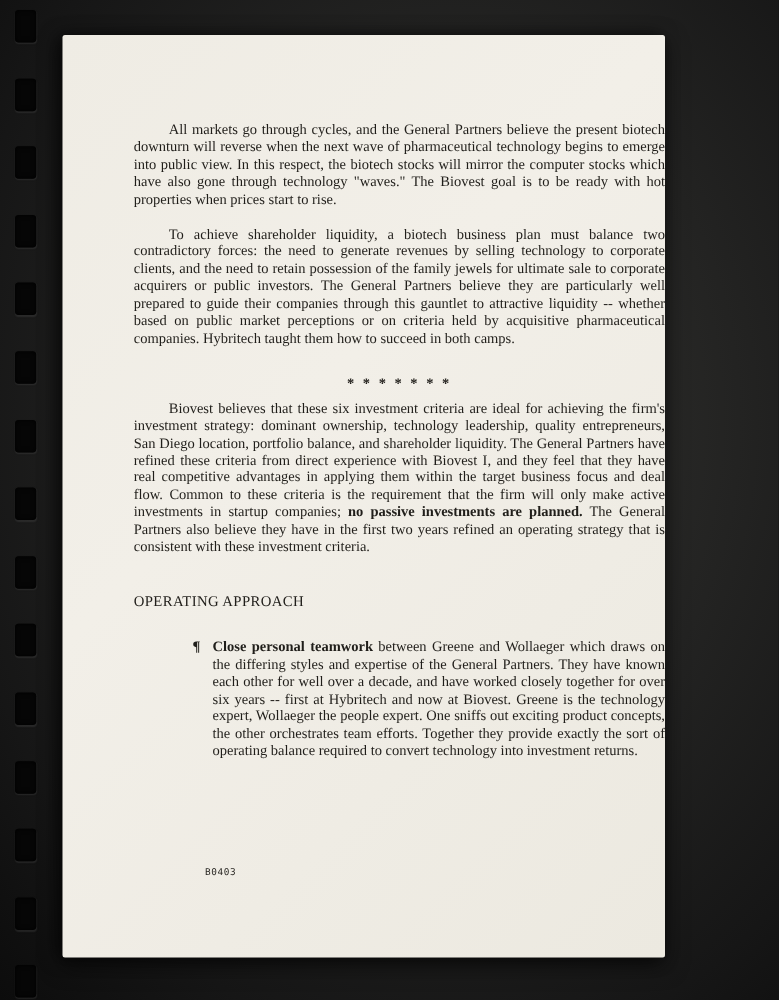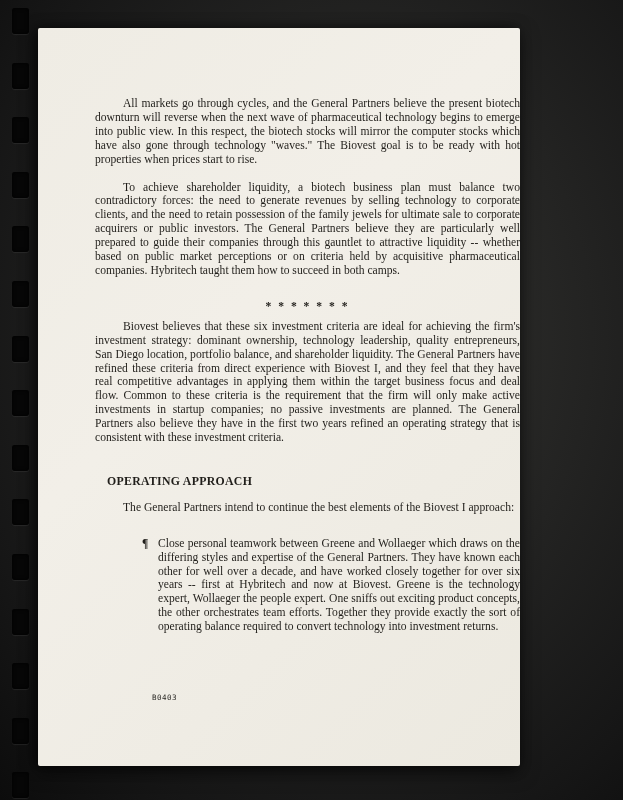--- a/index.html
+++ b/index.html
@@ -26,21 +26,21 @@
     position: absolute;
     left: 12px;
     width: 17px;
     height: 26px;
     border-radius: 3px;
     background: #060606;
     box-shadow: 0 1px 1px rgba(90,90,90,0.25), inset 0 0 4px #000;
   }
   .page {
     position: absolute;
-    left: 38px;
+    left: 50px;
     top: 28px;
     width: 482px;
     height: 738px;
     background: linear-gradient(135deg, #efece4 0%, #f2efe8 40%, #ece9e0 100%);
     box-shadow: -4px 0 14px rgba(0,0,0,0.55), 0 6px 18px rgba(0,0,0,0.5);
     border-radius: 2px;
     color: #201e1a;
   }
   .content {
     position: absolute;
@@ -57,22 +57,22 @@
   }
   .divider {
     text-align: center;
     text-indent: 0;
     margin: 22px 0 6px 0;
     font-weight: bold;
     letter-spacing: 2px;
   }
   .heading {
     font-size: 11.8px;
-    font-weight: bold;
-    margin: 30px 0 12px 12px;
+    font-weight: normal;
+    margin: 30px 0 12px 0;
     text-indent: 0;
     text-align: left;
     letter-spacing: 0.3px;
   }
   .bullet {
     display: flex;
     margin-left: 47px;
     margin-top: 22px;
   }
   .pilcrow {
@@ -97,21 +97,21 @@
   }
   .page-num {
     position: absolute;
     left: 57px;
     width: 425px;
     top: 677px;
     text-align: center;
     font-size: 11.6px;
     color: #201e1a;
   }
-  strong { font-weight: normal; }
+  strong { font-weight: bold; }
 </style>
 </head>
 <body>
 
 <div class="scene">
 
   <div class="binding" id="binding-strip">
       <div class="hole" style="top: 8px;"></div>
       <div class="hole" style="top: 62.6px;"></div>
       <div class="hole" style="top: 117.2px;"></div>
@@ -135,21 +135,20 @@
       <p class="para">All markets go through cycles, and the General Partners believe the present biotech downturn will reverse when the next wave of pharmaceutical technology begins to emerge into public view.  In this respect, the biotech stocks will mirror the computer stocks which have also gone through technology "waves."  The Biovest goal is to be ready with hot properties when prices start to rise.</p>
 
       <p class="para">To achieve shareholder liquidity, a biotech business plan must balance two contradictory forces:  the need to generate revenues by selling technology to corporate clients, and the need to retain possession of the family jewels for ultimate sale to corporate acquirers or public investors.  The General Partners believe they are particularly well prepared to guide their companies through this gauntlet to attractive liquidity -- whether based on public market perceptions or on criteria held by acquisitive pharmaceutical companies.  Hybritech taught them how to succeed in both camps.</p>
 
       <div class="divider">* * * * * * *</div>
 
       <p class="para"><span>Biovest believes that these six investment criteria are ideal for achieving the firm's investment strategy:  dominant ownership, technology leadership, quality entrepreneurs, San Diego location, portfolio balance, and shareholder liquidity.  The General Partners have refined these criteria from direct experience with Biovest I, and they feel that they have real competitive advantages in applying them within the target business focus and deal flow.  Common to these criteria is the requirement that the firm will only make active investments in startup companies; </span><strong>no passive investments are planned.</strong><span>  The General Partners also believe they have in the first two years refined an operating strategy that is consistent with these investment criteria.</span></p>
 
       <h2 class="heading">OPERATING APPROACH</h2>
 
-      <p class="para">The General Partners intend to continue the best elements of the Biovest I approach:</p>
 
       <div class="bullet">
         <span class="pilcrow">¶</span>
         <p class="bullet-text"><strong>Close personal teamwork</strong><span> between Greene and Wollaeger which draws on the differing styles and expertise of the General Partners. They have known each other for well over a decade, and have worked closely together for over six years -- first at Hybritech and now at Biovest.  Greene is the technology expert, Wollaeger the people expert.  One sniffs out exciting product concepts, the other orchestrates team efforts.  Together they provide exactly the sort of operating balance required to convert technology into investment returns.</span></p>
       </div>
 
     </div>
 
     <span class="doc-id">B0403</span>
   </div>

